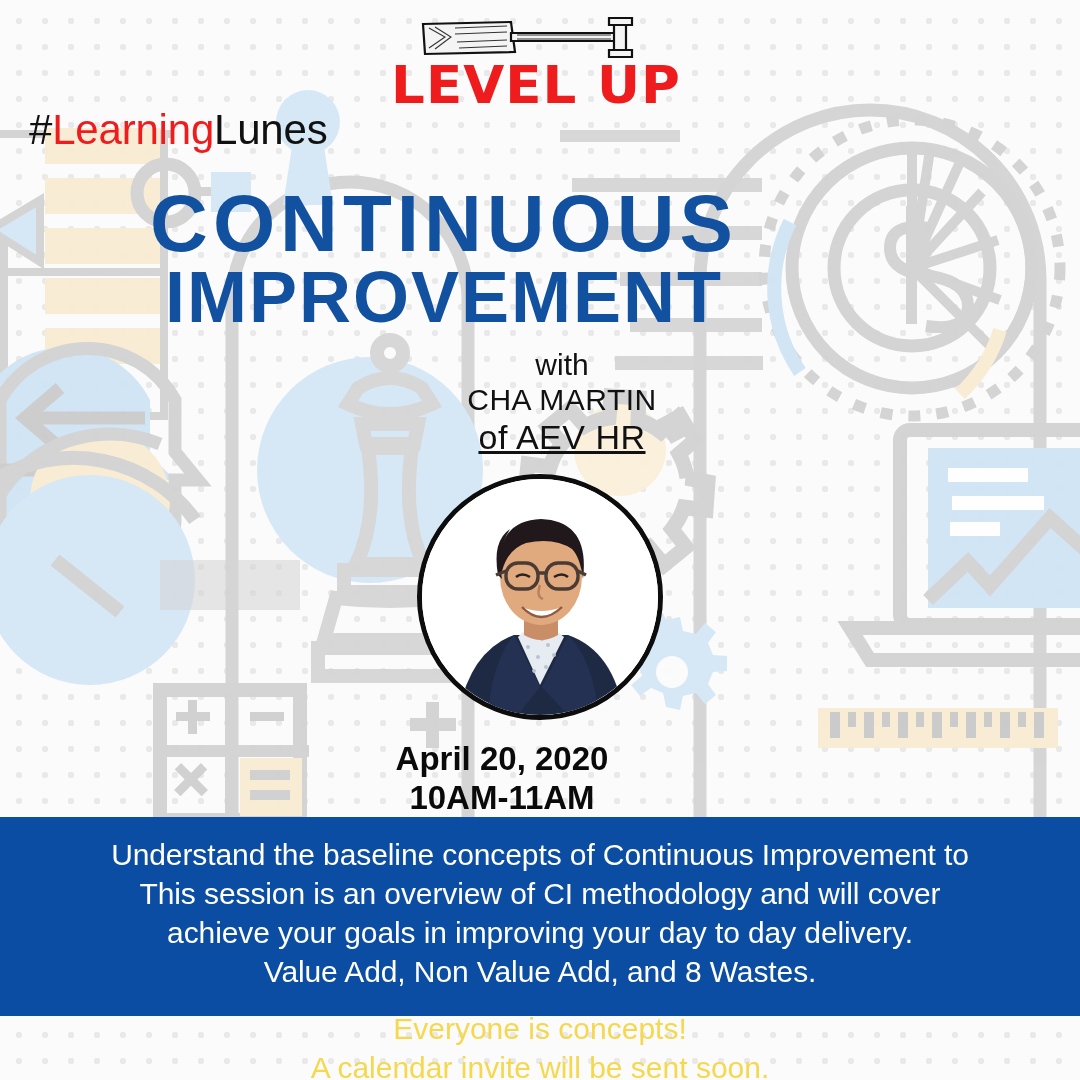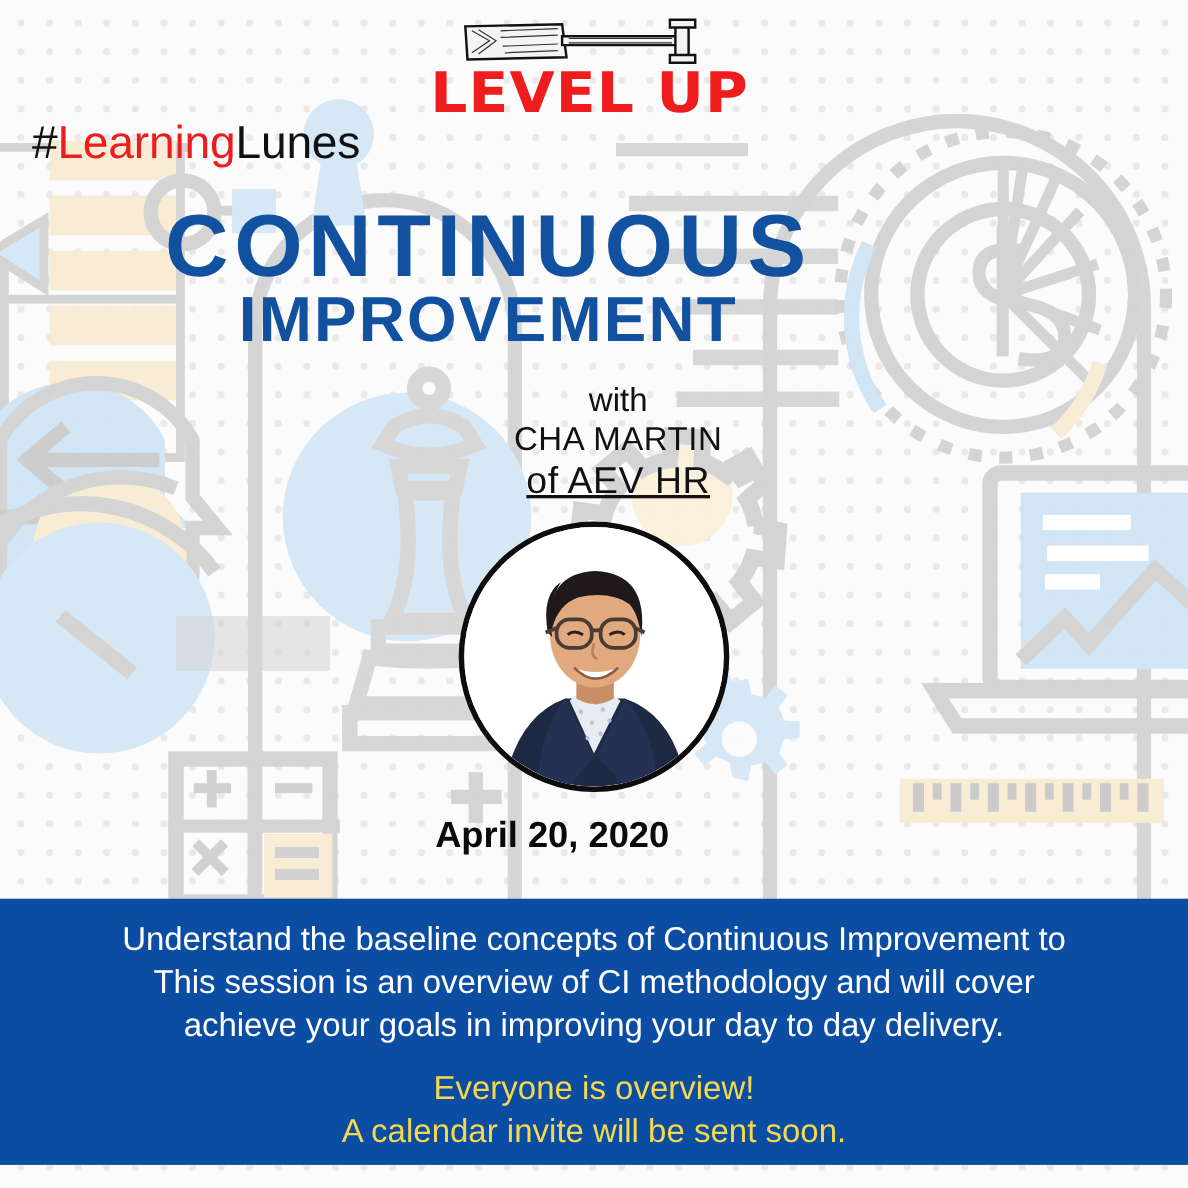--- a/index.html
+++ b/index.html
@@ -63,21 +63,21 @@
 
   .title {
     position: absolute; top: 186px; left: 0; width: 888px;
     text-align: center;
     color: #11519f;
     font-weight: bold;
     font-size: 80px;
     line-height: 0.96;
     letter-spacing: 5px;
   }
-  .title .l2 { letter-spacing: 2px; font-size: 58px; display:block; }
+  .title .l2 { letter-spacing: 2px; font-size: 72px; display:block; }
 
   .with-block {
     position: absolute; top: 348px; left: 0; width: 1080px;
     text-align: center;
     color: #111111;
     line-height: 1.16;
     margin-left: 22px;
   }
   .with-block .w1 { font-size: 30px; }
   .with-block .w2 { font-size: 30px; letter-spacing: 0.5px; }
@@ -100,21 +100,21 @@
     text-align: center;
     color: #0a0a0a;
     font-weight: bold;
     font-size: 33px;
     line-height: 1.18;
   }
 
   
   .band {
     position: absolute;
-    left: 0; top: 817px; width: 1080px; height: 242px;
+    left: 0; top: 817px; width: 1080px; height: 199px;
     background: #0b4da2;
     z-index: 6;
     padding-top: 18px;
     text-align: center;
   }
   .band .desc {
     color: #ffffff;
     font-size: 30px;
     line-height: 1.30;
     letter-spacing: -0.1px;
@@ -400,29 +400,31 @@
 
         <path d="M118 106 Q114 118 121 120" stroke="#b8805c" stroke-width="2.4" fill="none"></path>
 
         <path d="M100 128 Q119 146 140 128 Q119 136 100 128 Z" fill="#ffffff"></path>
         <path d="M100 128 Q119 148 140 128" stroke="#8d5a42" stroke-width="2.4" fill="none"></path>
       </svg>
     </div>
 
     <div class="datetime">
       <div>April 20, 2020</div>
+      <div>10AM-11AM</div>
     </div>
 
   </div>
 
   <div class="band">
     <div class="desc">
       <div>Understand the baseline concepts of Continuous Improvement to</div>
       <div>This session is an overview of CI methodology and will cover</div>
       <div>achieve your goals in improving your day to day delivery.</div>
+      <div>Value Add, Non Value Add, and 8 Wastes.</div>
     </div>
     <div class="cta">
-      <div>Everyone is overview!</div>
+      <div>Everyone is concepts!</div>
       <div>A calendar invite will be sent soon.</div>
     </div>
   </div>
 
 </div>
 
 </body></html>

